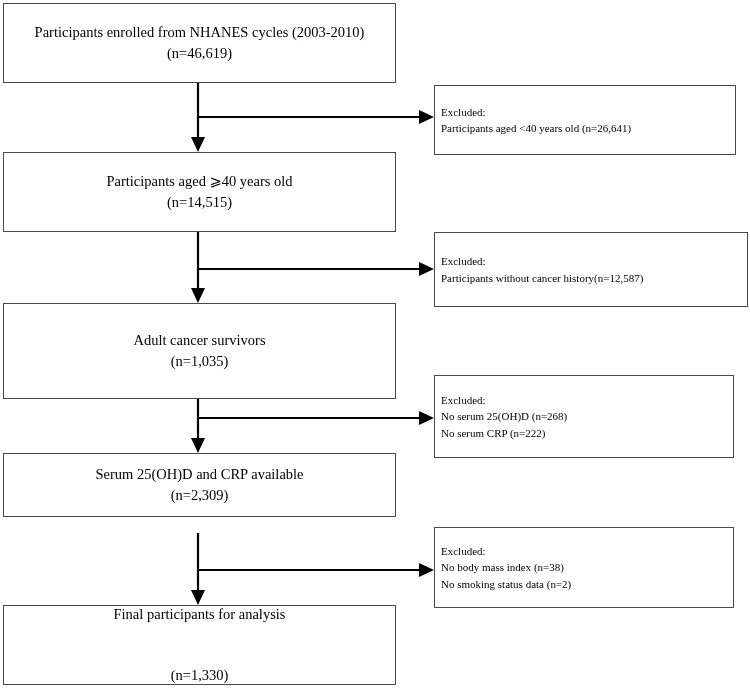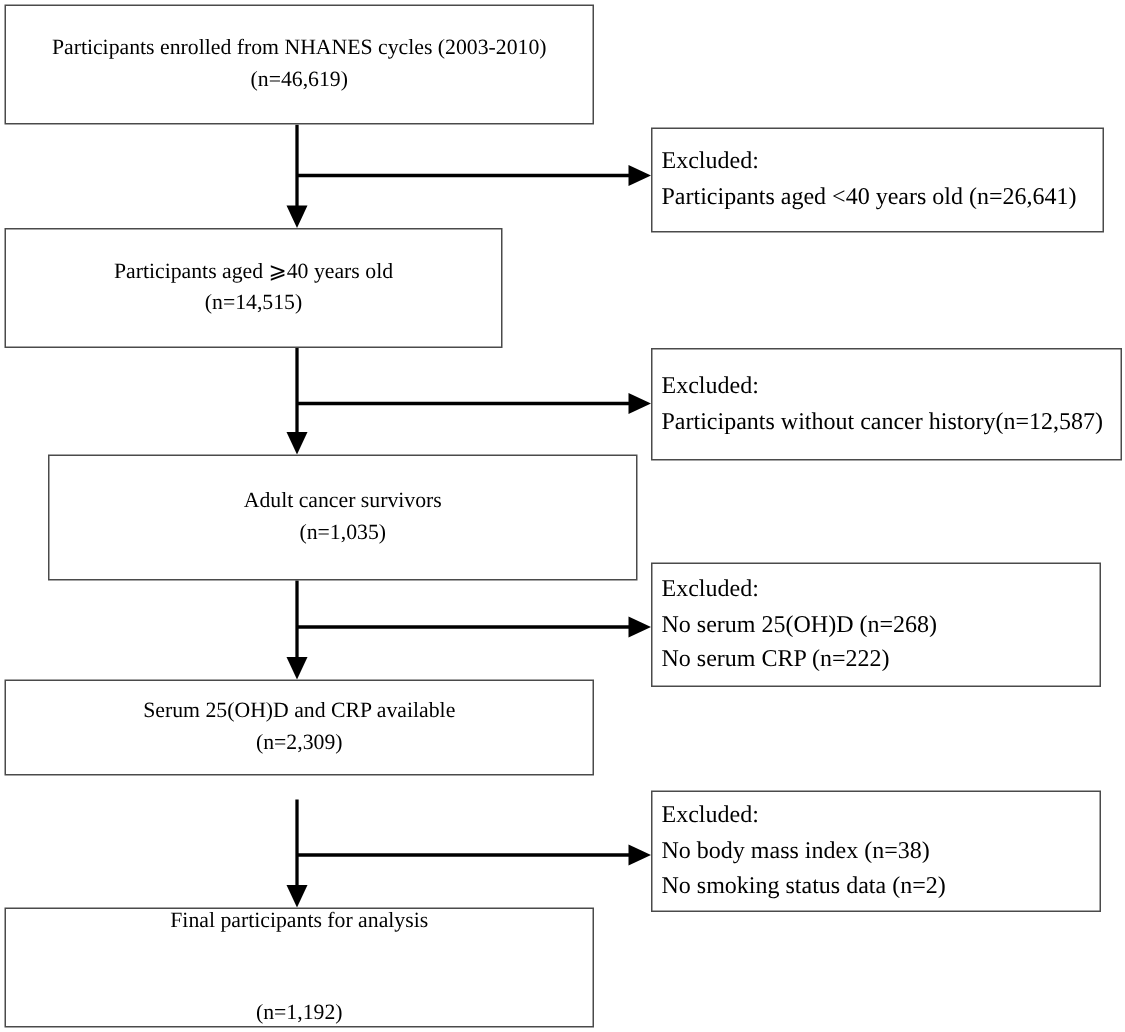--- a/index.html
+++ b/index.html
@@ -36,21 +36,21 @@
     font-size: 14.5px;
     line-height: 1.42;
     white-space: nowrap;
   }
   .excl-box {
     align-items: flex-start;
     text-align: left;
     padding-left: 6px;
   }
   .excl-box .line {
-    font-size: 16px;
+    font-size: 11px;
     line-height: 1.48;
     white-space: nowrap;
   }
   svg.connectors {
     position: absolute;
     left: 0;
     top: 0;
     width: 750px;
     height: 688px;
     pointer-events: none;
@@ -109,38 +109,38 @@
       <line x1="198" y1="570" x2="424" y2="570"></line>
       <polygon points="434,570 419,563 419,577"></polygon>
     </g>
   </svg>
 
   <div class="box main-box" style="left:3px; top:3px; width:393px; height:80px;">
     <div class="line">Participants enrolled from NHANES cycles (2003-2010)</div>
     <div class="line">(n=46,619)</div>
   </div>
 
-  <div class="box main-box" style="left:3px; top:152px; width:332px; height:80px;">
+  <div class="box main-box" style="left:3px; top:152px; width:393px; height:80px;">
     <div class="line">Participants aged ⩾40 years old</div>
     <div class="line">(n=14,515)</div>
   </div>
 
-  <div class="box main-box" style="left:3px; top:303px; width:393px; height:84px;margin-left:29px;">
+  <div class="box main-box" style="left:3px; top:303px; width:393px; height:96px;">
     <div class="line">Adult cancer survivors</div>
     <div class="line">(n=1,035)</div>
   </div>
 
   <div class="box main-box" style="left:3px; top:453px; width:393px; height:64px;">
     <div class="line">Serum 25(OH)D and CRP available</div>
     <div class="line">(n=2,309)</div>
   </div>
 
   <div class="box main-box" style="left:3px; top:605px; width:393px; height:80px;gap:40px;">
     <div class="line">Final participants for analysis</div>
-    <div class="line">(n=1,192)</div>
+    <div class="line">(n=1,330)</div>
   </div>
 
   <div class="box excl-box" style="left:434px; top:85px; width:302px; height:70px;">
     <div class="line">Excluded:</div>
     <div class="line">Participants aged &lt;40 years old (n=26,641)</div>
   </div>
 
   <div class="box excl-box" style="left:434px; top:232px; width:314px; height:75px;">
     <div class="line">Excluded:</div>
     <div class="line">Participants without cancer history(n=12,587)</div>

